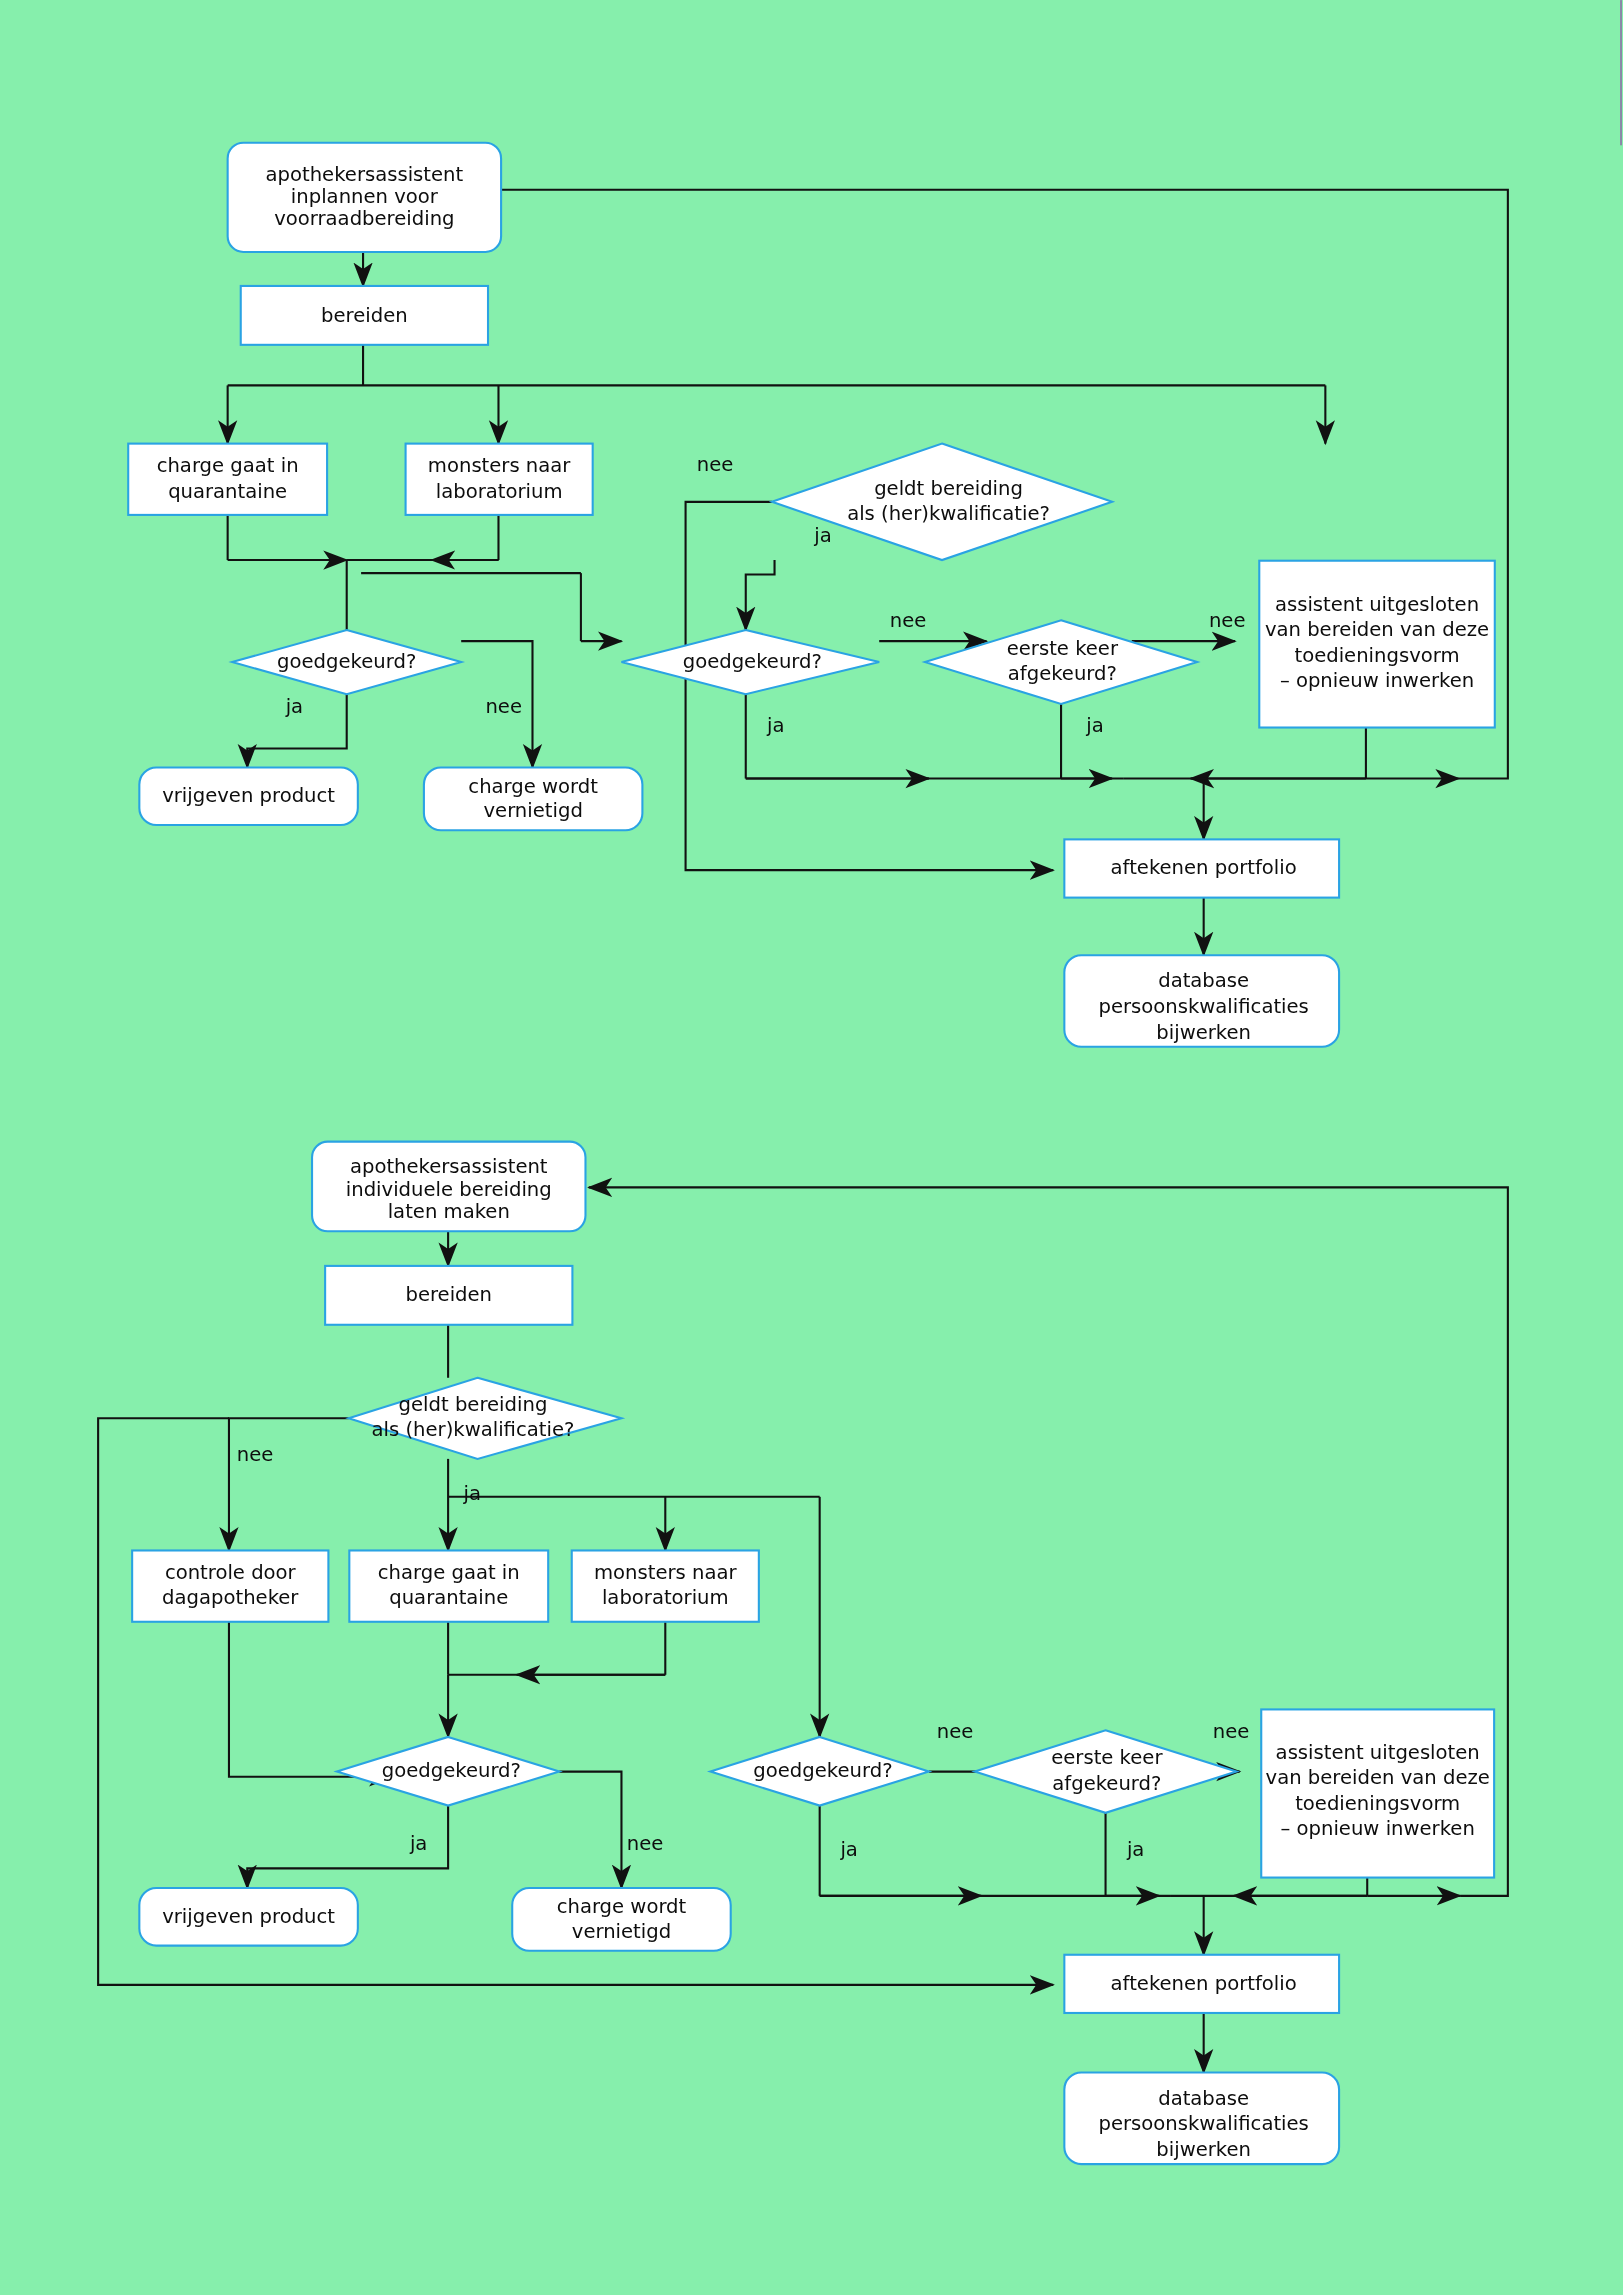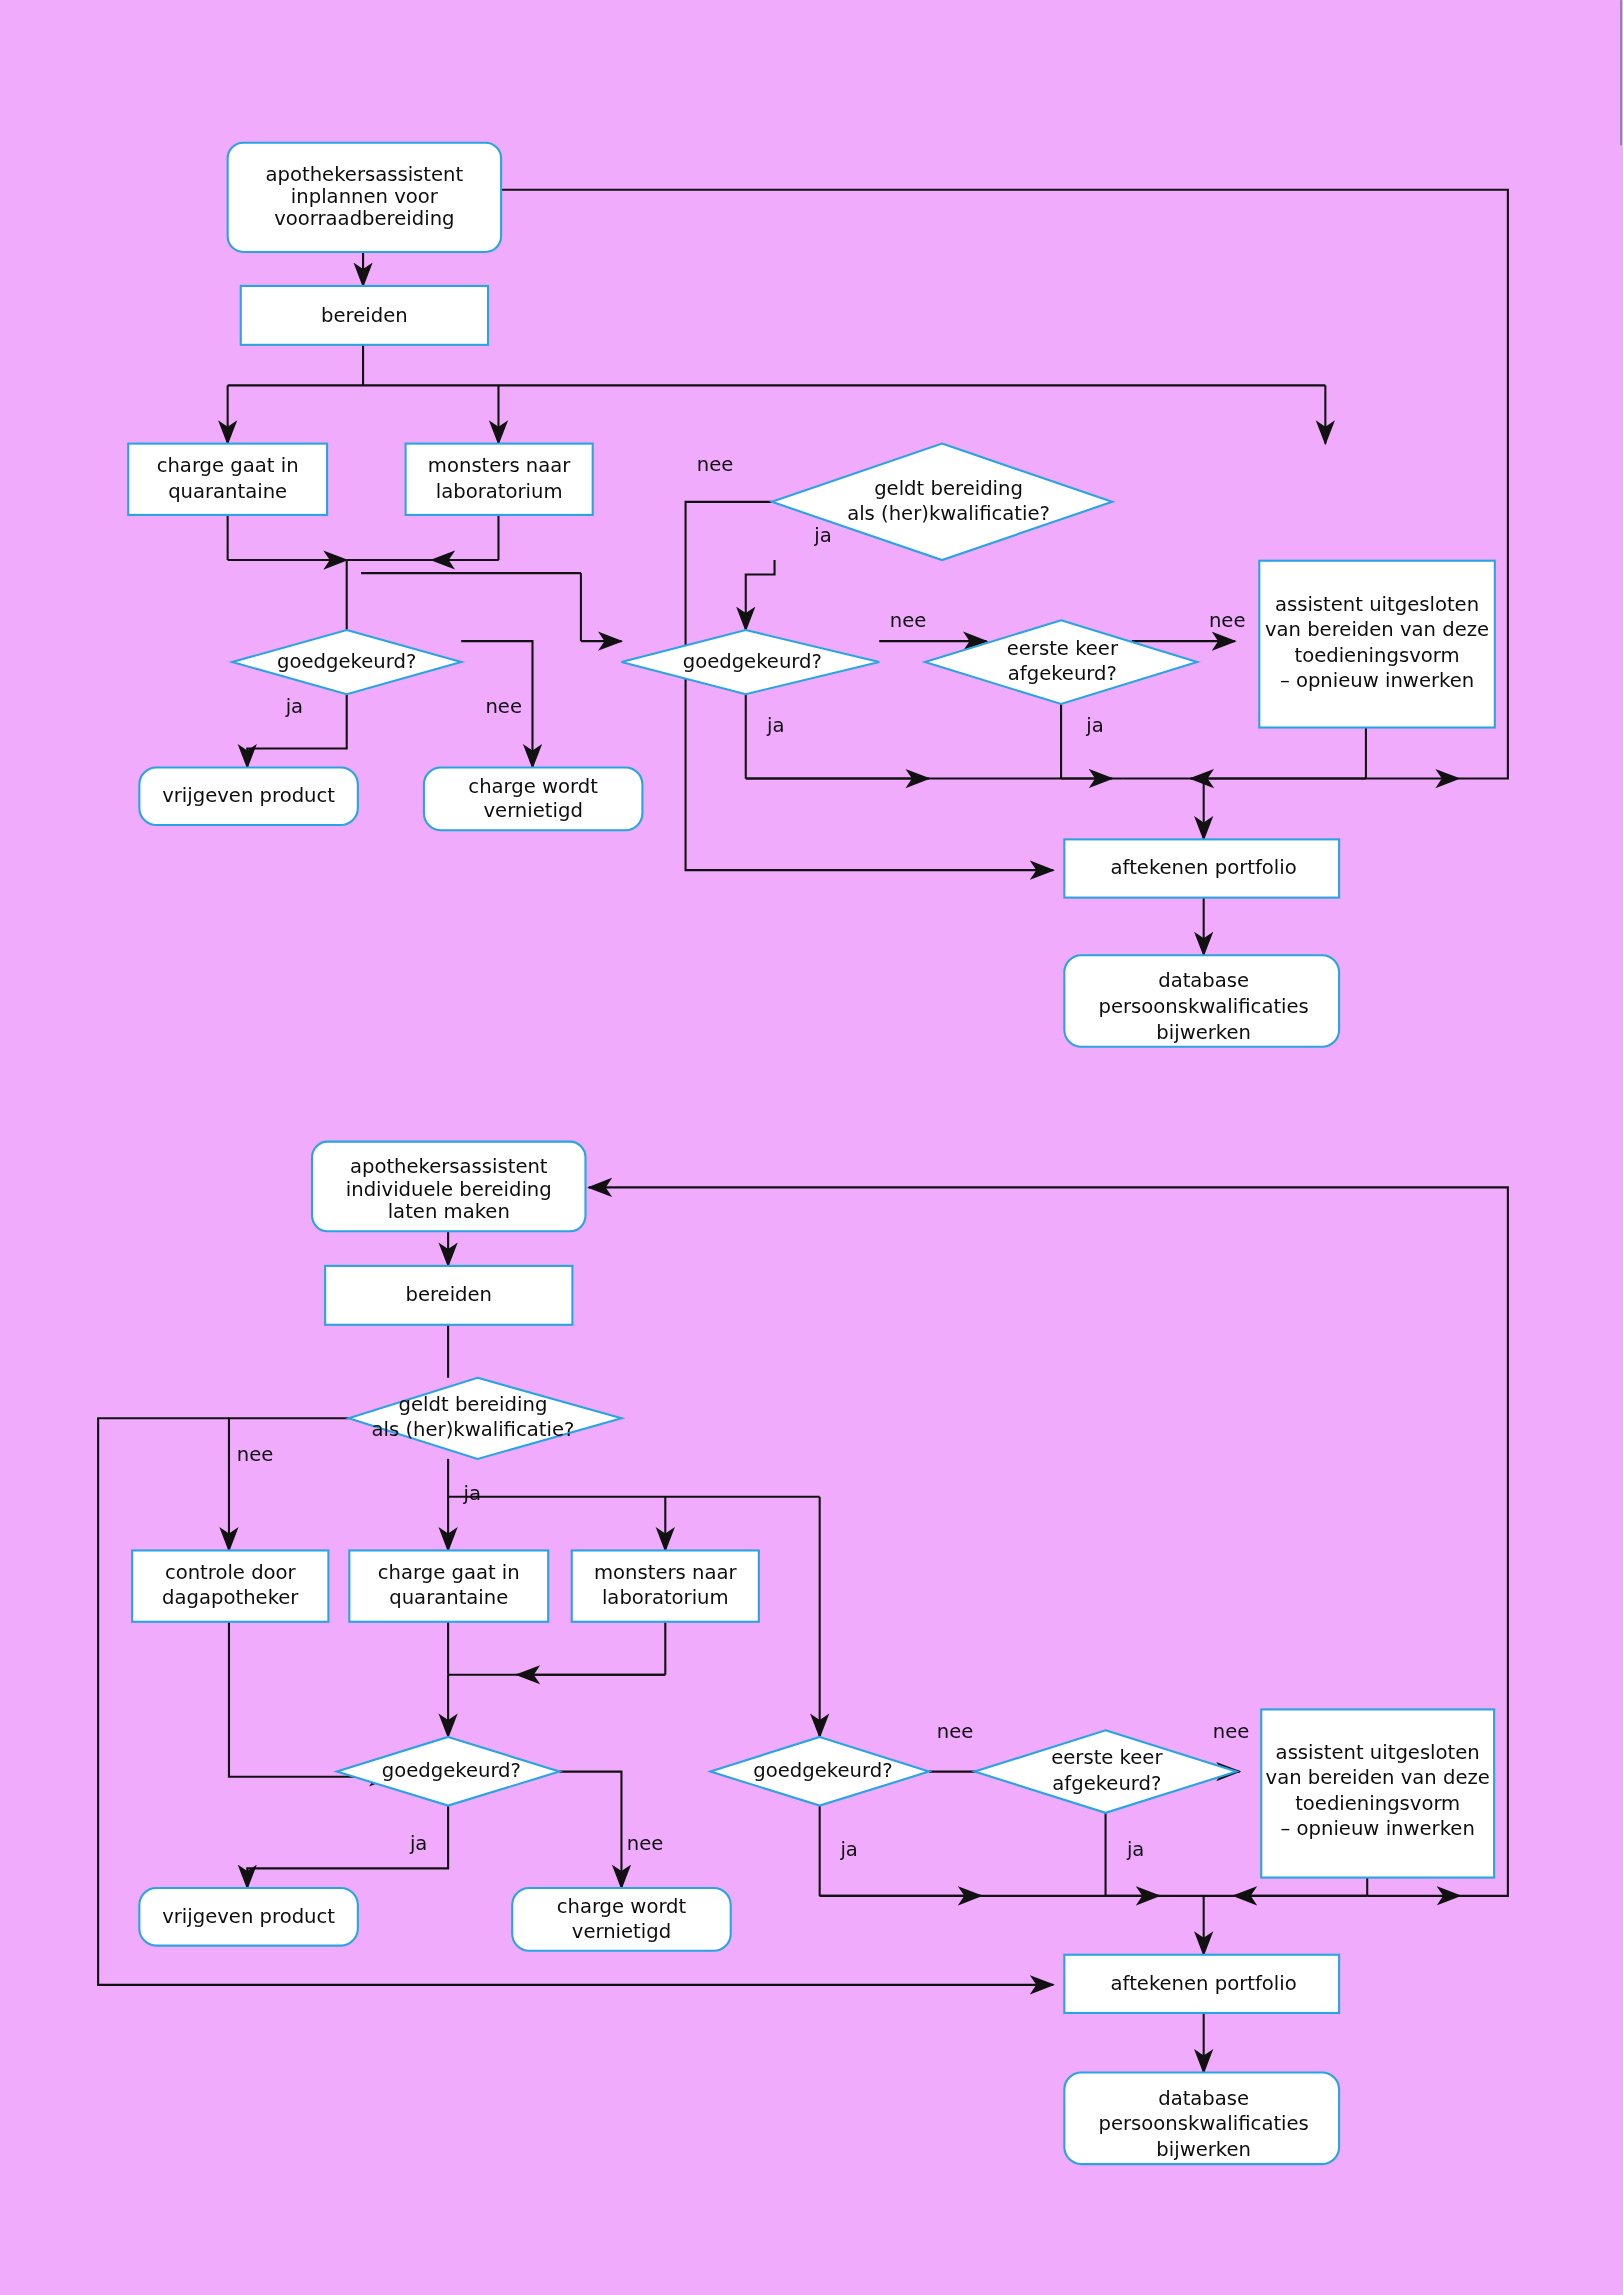--- a/index.html
+++ b/index.html
@@ -1,17 +1,17 @@
 <!DOCTYPE html>
 <html style="font-size:10.5px"><head>
 <meta charset="utf-8">
 <style>
   html,body{margin:0;padding:0;background:#ffffff;}
   body{width:1623px;height:2295px;font-family:"DejaVu Sans",sans-serif;}
-  #stage{position:relative;width:1623px;height:2295px;overflow:hidden;background:#f0abfc;}
+  #stage{position:relative;width:1623px;height:2295px;overflow:hidden;background:#86efac;}
   svg#flow{position:absolute;top:0;left:0;width:1623px;height:2295px;}
   .nodeText{font-family:"DejaVu Sans",sans-serif;font-size:30px;fill:#0d0d0d;text-anchor:middle;dominant-baseline:middle;}
   .edgeLabel{font-family:"DejaVu Sans",sans-serif;font-size:30px;fill:#0d0d0d;text-anchor:middle;dominant-baseline:middle;}
   .shapeRect{fill:#ffffff;stroke:#2aa3e3;stroke-width:3.2;}
   .shapeRound{fill:#ffffff;stroke:#2aa3e3;stroke-width:3.2;}
   .shapeDia{fill:#ffffff;stroke:#2aa3e3;stroke-width:3.2;}
   .conn{stroke:#111111;stroke-width:3.2;fill:none;}
   .pageRule{stroke:#8a86a8;stroke-width:3;}
 </style>
 </head>

